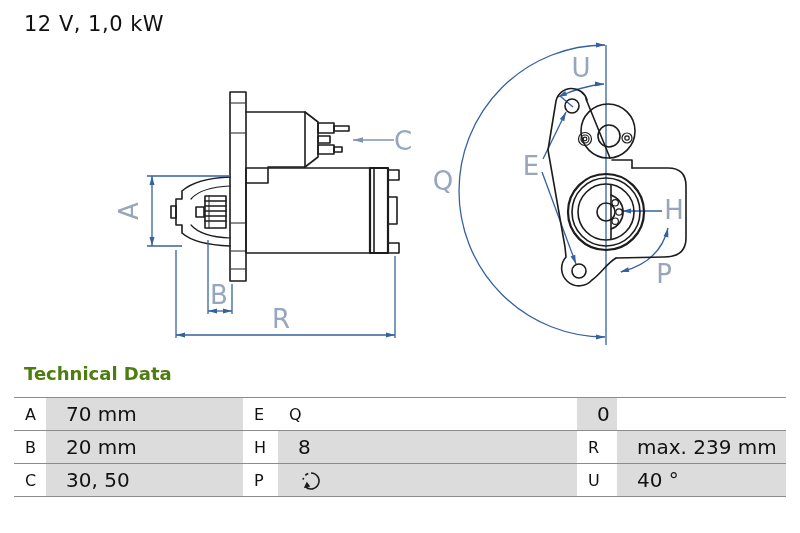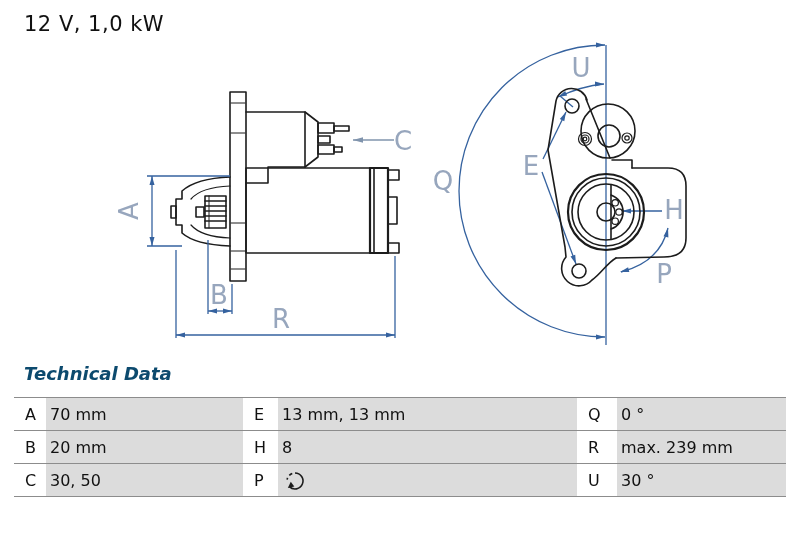--- a/index.html
+++ b/index.html
@@ -1,26 +1,26 @@
 <!DOCTYPE html>
 <html><head>
 <meta charset="utf-8">
 <style>
   html,body{margin:0;padding:0;background:#ffffff;}
   .stage{position:relative;width:800px;height:533px;background:#fff;overflow:hidden;
          font-family:"DejaVu Sans","Liberation Sans",sans-serif;color:#111;}
   .title{position:absolute;left:24px;top:12px;font-size:21px;font-weight:400;color:#111;letter-spacing:.5px;}
   .diagram-svg{position:absolute;left:0;top:0;}
-  .tech-heading{position:absolute;left:24px;top:363px;font-size:18px;font-weight:bold;color:#0c4a6e;font-style:italic;}
+  .tech-heading{position:absolute;left:24px;top:363px;font-size:18px;font-weight:bold;color:#4d7c0f;}
   .data-table{position:absolute;left:14px;top:397px;width:772px;}
   .trow{display:grid;grid-template-columns:32px 197px 35px 299px 40px 169px;
         height:32px;border-top:1px solid #8c8c8c;align-items:stretch;}
   .trow:last-child{border-bottom:1px solid #8c8c8c;}
   .kcell{background:#fff;display:flex;align-items:center;padding-left:11px;font-size:16px;}
-  .vcell{background:#dcdcdc;display:flex;align-items:center;padding-left:4px;font-size:16px;}
+  .vcell{background:#dcdcdc;display:flex;align-items:center;padding-left:20px;font-size:20px;}
   .kcell,.vcell{white-space:nowrap;overflow:hidden;}
   .rot-icon{display:block;margin-left:2px;}
   svg text{font-family:"DejaVu Sans","Liberation Sans",sans-serif;}
 </style>
 </head>
 <body>
 
 <div class="stage">
 
   <div class="title">12 V, 1,0 kW</div>
@@ -176,21 +176,20 @@
     </g>
   </svg>
 
   <div class="tech-heading">Technical Data</div>
 
   <div class="data-table">
     <div class="trow">
       <div class="kcell">A</div>
       <div class="vcell">70 mm</div>
       <div class="kcell">E</div>
-      <div class="vcell">13 mm, 13 mm</div>
       <div class="kcell">Q</div>
       <div class="vcell">0 °</div>
     </div>
     <div class="trow">
       <div class="kcell">B</div>
       <div class="vcell">20 mm</div>
       <div class="kcell">H</div>
       <div class="vcell">8</div>
       <div class="kcell">R</div>
       <div class="vcell">max. 239 mm</div>
@@ -200,17 +199,17 @@
       <div class="vcell">30, 50</div>
       <div class="kcell">P</div>
       <div class="vcell">
         <svg class="rot-icon" width="24" height="24" viewBox="0 0 24 24">
           <path d="M11,5 A8,8 0 1 1 5.34,18.66" fill="none" stroke="#1c1c1c" stroke-width="1.6"></path>
           <path d="M8.26,5.48 A8,8 0 0 0 3.12,11.61" fill="none" stroke="#1c1c1c" stroke-width="1.6" stroke-dasharray="3.5,3"></path>
           <polygon points="3.8,20 10.3,18.6 6.8,13.8" fill="#1c1c1c"></polygon>
         </svg>
       </div>
       <div class="kcell">U</div>
-      <div class="vcell">30 °</div>
+      <div class="vcell">40 °</div>
     </div>
   </div>
 
 </div>
 
 </body></html>

